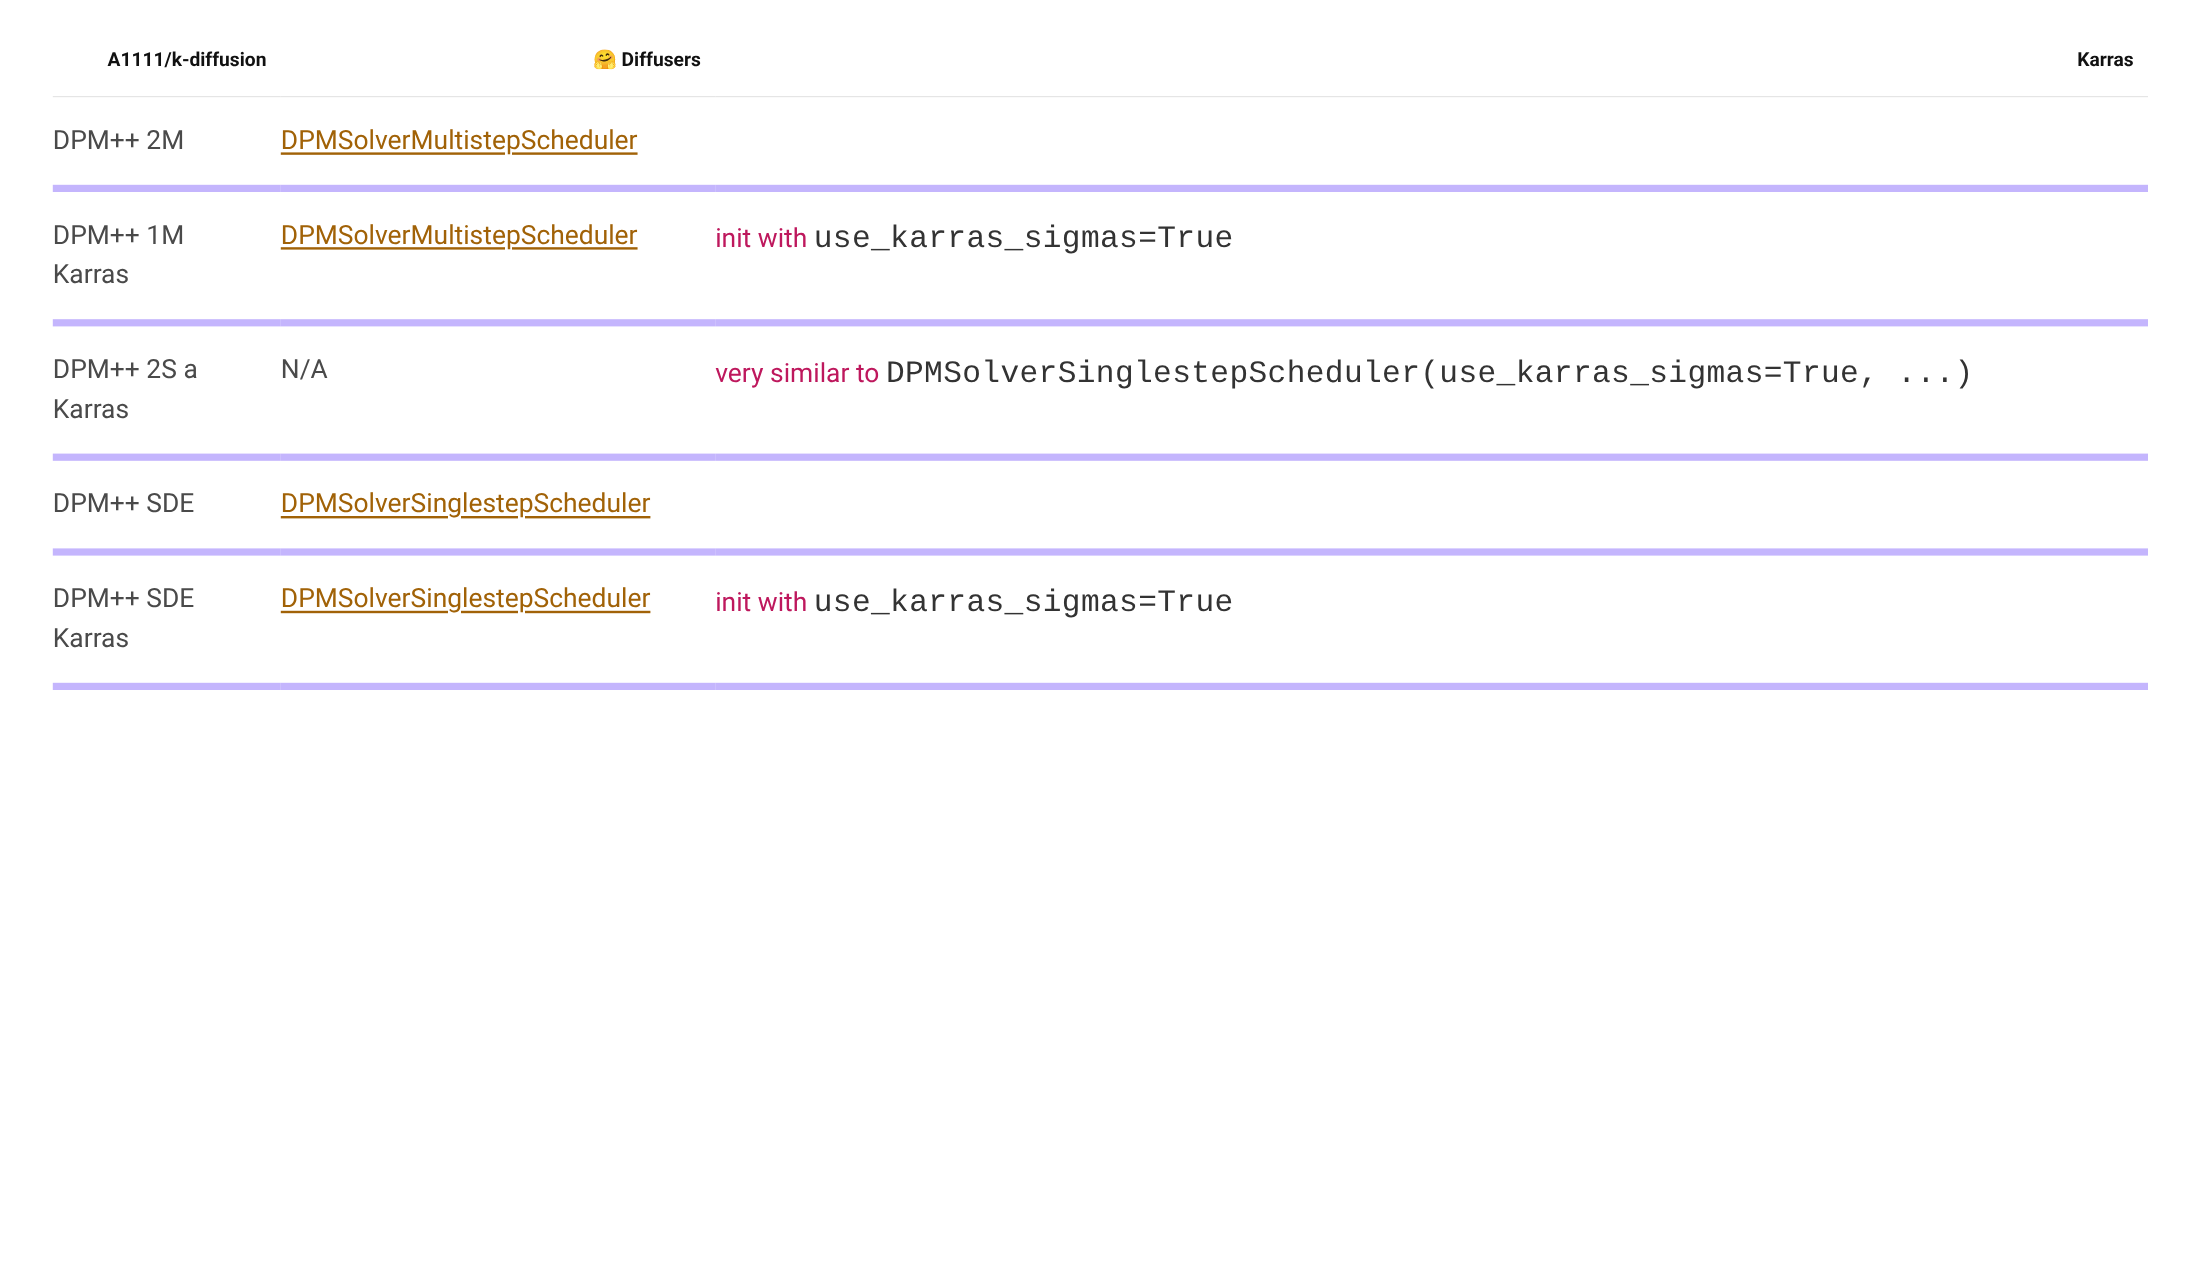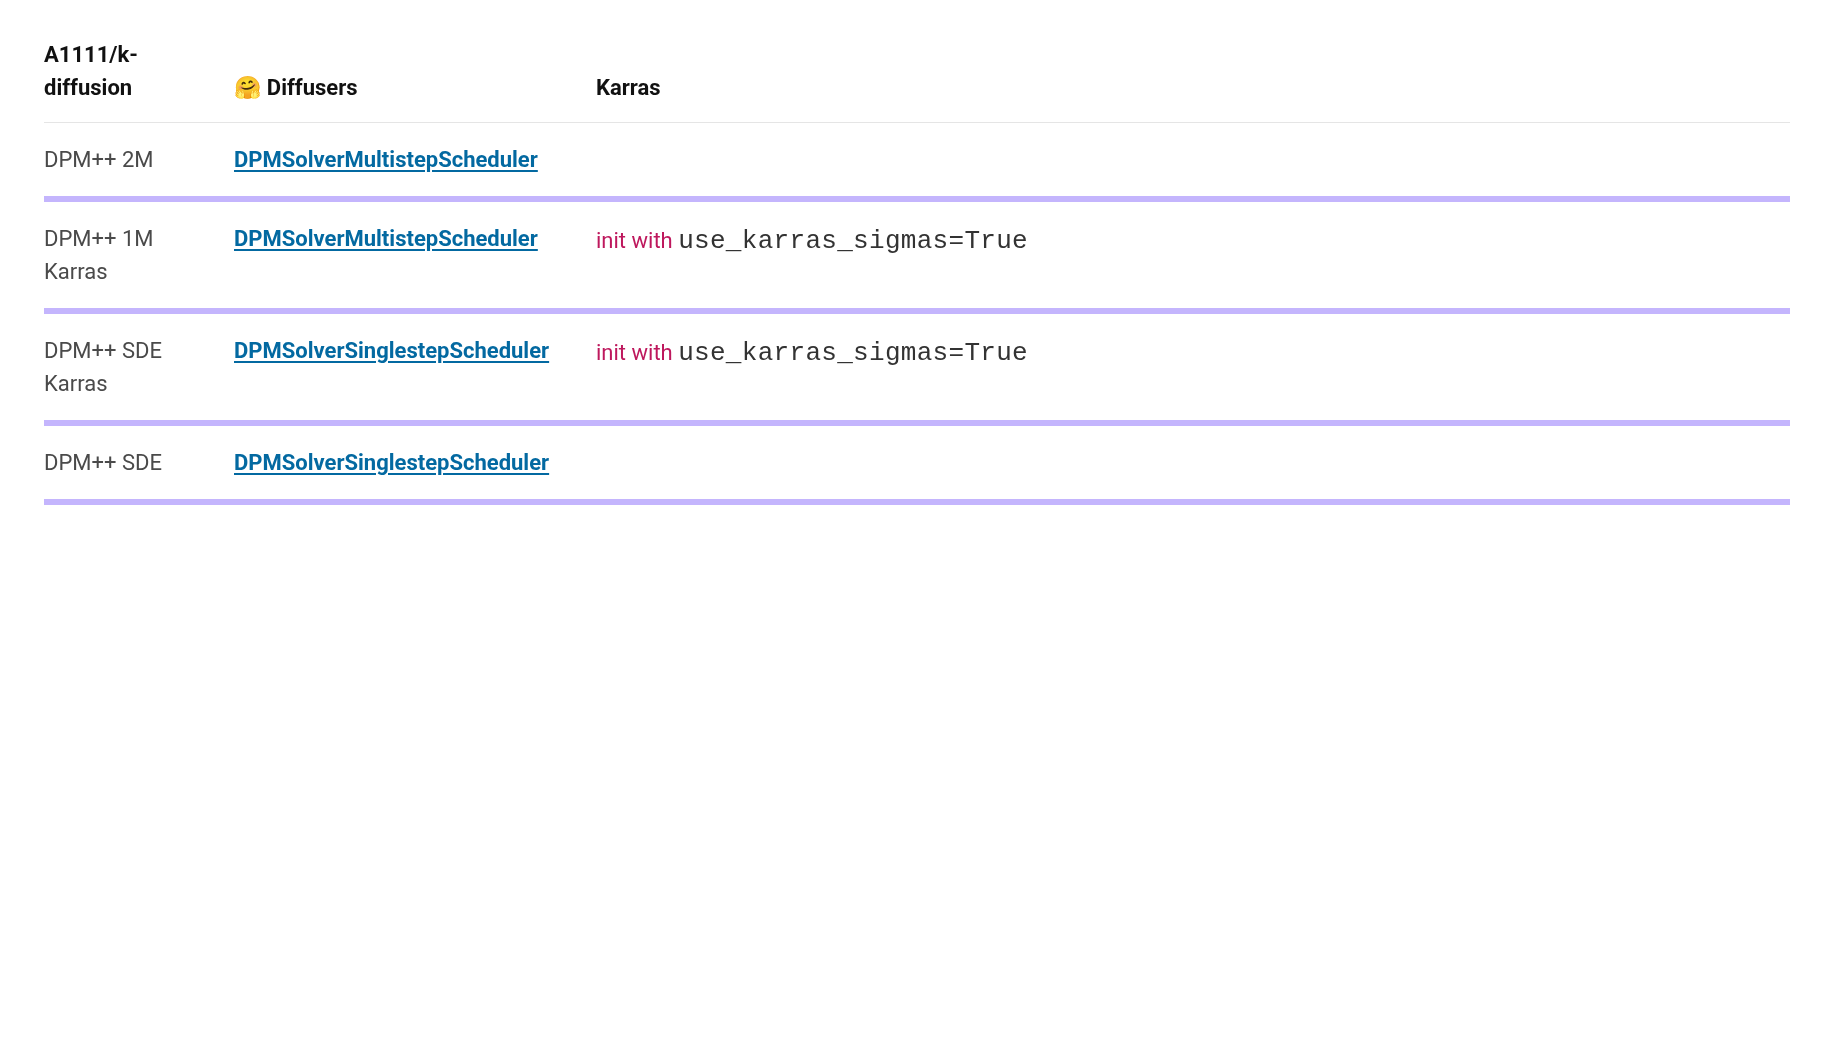--- a/index.html
+++ b/index.html
@@ -17,41 +17,41 @@
     }
     table {
       width: 100%;
       border-collapse: collapse;
       table-layout: fixed;
     }
     col.col-a1111 { width: 190px; }
     col.col-diffusers { width: 362px; }
     col.col-usage { width: auto; }
     th {
-      text-align: left;
+      text-align: right;
       font-weight: 700;
       color: #111;
       padding: 10px 12px 18px 0;
       border-bottom: 1px solid #e5e5e5;
       vertical-align: bottom;
-      font-size: 22px;
+      font-size: 16px;
     }
     td {
       padding: 20px 12px 20px 0;
       border-bottom: 6px solid #c4b5fd;
       vertical-align: top;
       color: #4a4a4a;
       font-size: 22px;
     }
     a.scheduler-link {
-      color: #0369a1;
+      color: #a16207;
       text-decoration: underline;
       text-decoration-thickness: 1.5px;
       text-underline-offset: 3px;
-      font-weight: 700;
+      font-weight: 400;
       text-align: center;
     }
     .usage-segment {
       color: #be185d;
     }
     code {
       font-family: ui-monospace, SFMono-Regular, "SF Mono", Menlo, Consolas, "Liberation Mono", monospace;
       font-size: 26px;
       color: #333;
       letter-spacing: 0.3px;
@@ -80,23 +80,28 @@
         <td>DPM++ 2M</td>
         <td><a class="scheduler-link" href="#">DPMSolverMultistepScheduler</a></td>
         <td></td>
       </tr>
       <tr>
         <td>DPM++ 1M Karras</td>
         <td><a class="scheduler-link" href="#">DPMSolverMultistepScheduler</a></td>
         <td><span class="usage-segment">init with </span><code>use_karras_sigmas=True</code></td>
       </tr>
       <tr>
-        <td>DPM++ SDE Karras</td>
-        <td><a class="scheduler-link" href="#">DPMSolverSinglestepScheduler</a></td>
-        <td><span class="usage-segment">init with </span><code>use_karras_sigmas=True</code></td>
+        <td>DPM++ 2S a Karras</td>
+        <td><span>N/A</span></td>
+        <td><span class="usage-segment">very similar to </span><code>DPMSolverSinglestepScheduler(use_karras_sigmas=True, ...)</code></td>
       </tr>
       <tr>
         <td>DPM++ SDE</td>
         <td><a class="scheduler-link" href="#">DPMSolverSinglestepScheduler</a></td>
         <td></td>
       </tr>
+      <tr>
+        <td>DPM++ SDE Karras</td>
+        <td><a class="scheduler-link" href="#">DPMSolverSinglestepScheduler</a></td>
+        <td><span class="usage-segment">init with </span><code>use_karras_sigmas=True</code></td>
+      </tr>
     </tbody>
 </table>
 
 </body></html>

